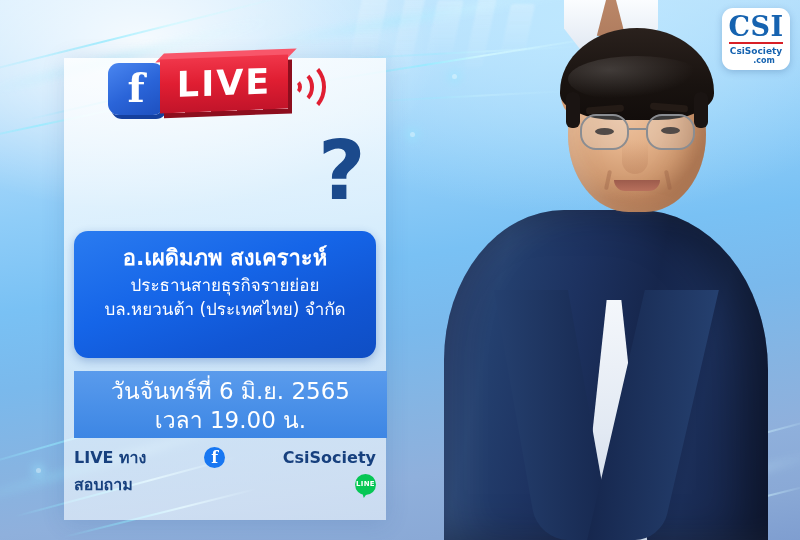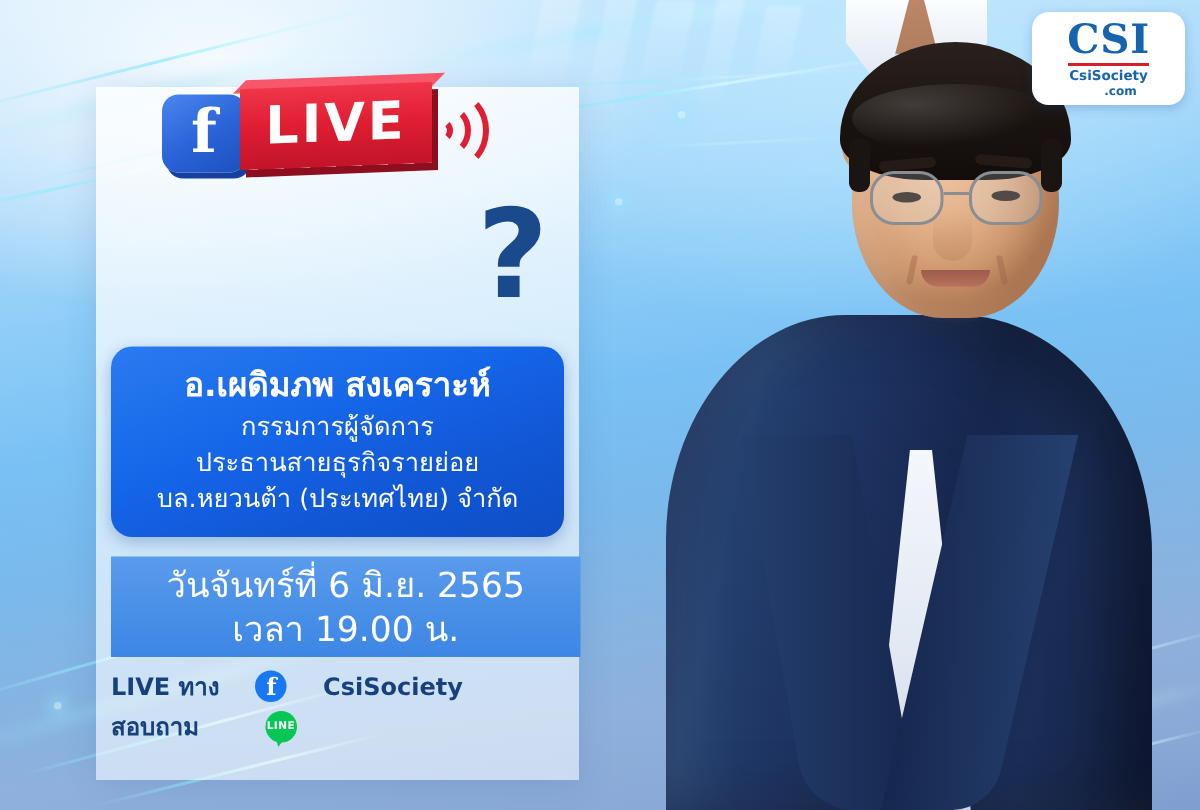--- a/index.html
+++ b/index.html
@@ -198,40 +198,40 @@
   .date-box {
     position:absolute; left:74px; top:371px; width:313px; height:67px;
     background:linear-gradient(180deg,#5a9bec 0%,#4a90e8 52%,#3d86e4 100%);
     color:#fff; text-align:center; padding-top:6px;
   }
   .dt-line { font-size:23px; line-height:29px; font-weight:normal; }
 
   
   .contact { position:absolute; left:74px; top:444px; width:302px; }
   .c-row {
-    display:flex; align-items:center; justify-content:flex-start;
-    gap:24px; height:27px; color:#17407e; font-size:16px; font-weight:bold;
+    display:flex; align-items:center; justify-content:space-between;
+    gap:8px; height:27px; color:#17407e; font-size:16px; font-weight:bold;
   }
   .ico { width:21px; height:21px; border-radius:50%; flex:0 0 auto; position:relative; }
   .ico.fb { background:#1877f2; color:#fff; font-size:16px; line-height:21px;
             text-align:center; font-family:"DejaVu Serif","Liberation Serif",serif; font-weight:bold; }
   .ico.line {
     background:#06c755; border-radius:50%;
     color:#fff; font-size:7px; font-weight:bold; line-height:21px; text-align:center;
     letter-spacing:.3px;
     margin-left:20px;
   }
   .ico.line::after{
     content:""; position:absolute; left:7px; bottom:-3px; width:6px; height:6px;
     background:#06c755; clip-path:polygon(0 0,100% 0,30% 100%);
   }
 
   
   .logo {
-    position:absolute; right:10px; top:8px; width:102px; height:62px;
+    position:absolute; right:10px; top:8px; width:68px; height:62px;
     background:#fff; border-radius:11px; box-shadow:0 2px 7px rgba(30,70,130,.25);
     text-align:center; padding-top:5px;
   }
   .logo-csi {
     color:#1663b0; font-size:27px; font-weight:bold; letter-spacing:.5px; line-height:28px;
     font-family:"DejaVu Serif","Liberation Serif",serif;
   }
   .logo-rule { width:54px; height:2px; background:#d81f26; margin:1px auto 2px; }
   .logo-soc { color:#1663b0; font-size:9px; font-weight:bold; line-height:10px; }
   .logo-com { color:#1663b0; font-size:8px; font-weight:bold; line-height:9px;margin-left:16px; }
@@ -310,21 +310,20 @@
     <div class="live-text">LIVE</div>
     <div class="arc a1"></div>
     <div class="arc a2"></div>
     <div class="arc a3"></div>
   </div>
 
   <div class="qmark">?</div>
 
   <div class="speaker-box">
     <div class="sp-name">อ.เผดิมภพ สงเคราะห์</div>
-    <div class="sp-role">กรรมการผู้จัดการ</div>
     <div class="sp-role">ประธานสายธุรกิจรายย่อย</div>
     <div class="sp-role">บล.หยวนต้า (ประเทศไทย) จำกัด</div>
   </div>
 
   <div class="date-box">
     <div class="dt-line">วันจันทร์ที่ 6 มิ.ย. 2565</div>
     <div class="dt-line">เวลา 19.00 น.</div>
   </div>
 
   <div class="contact">

